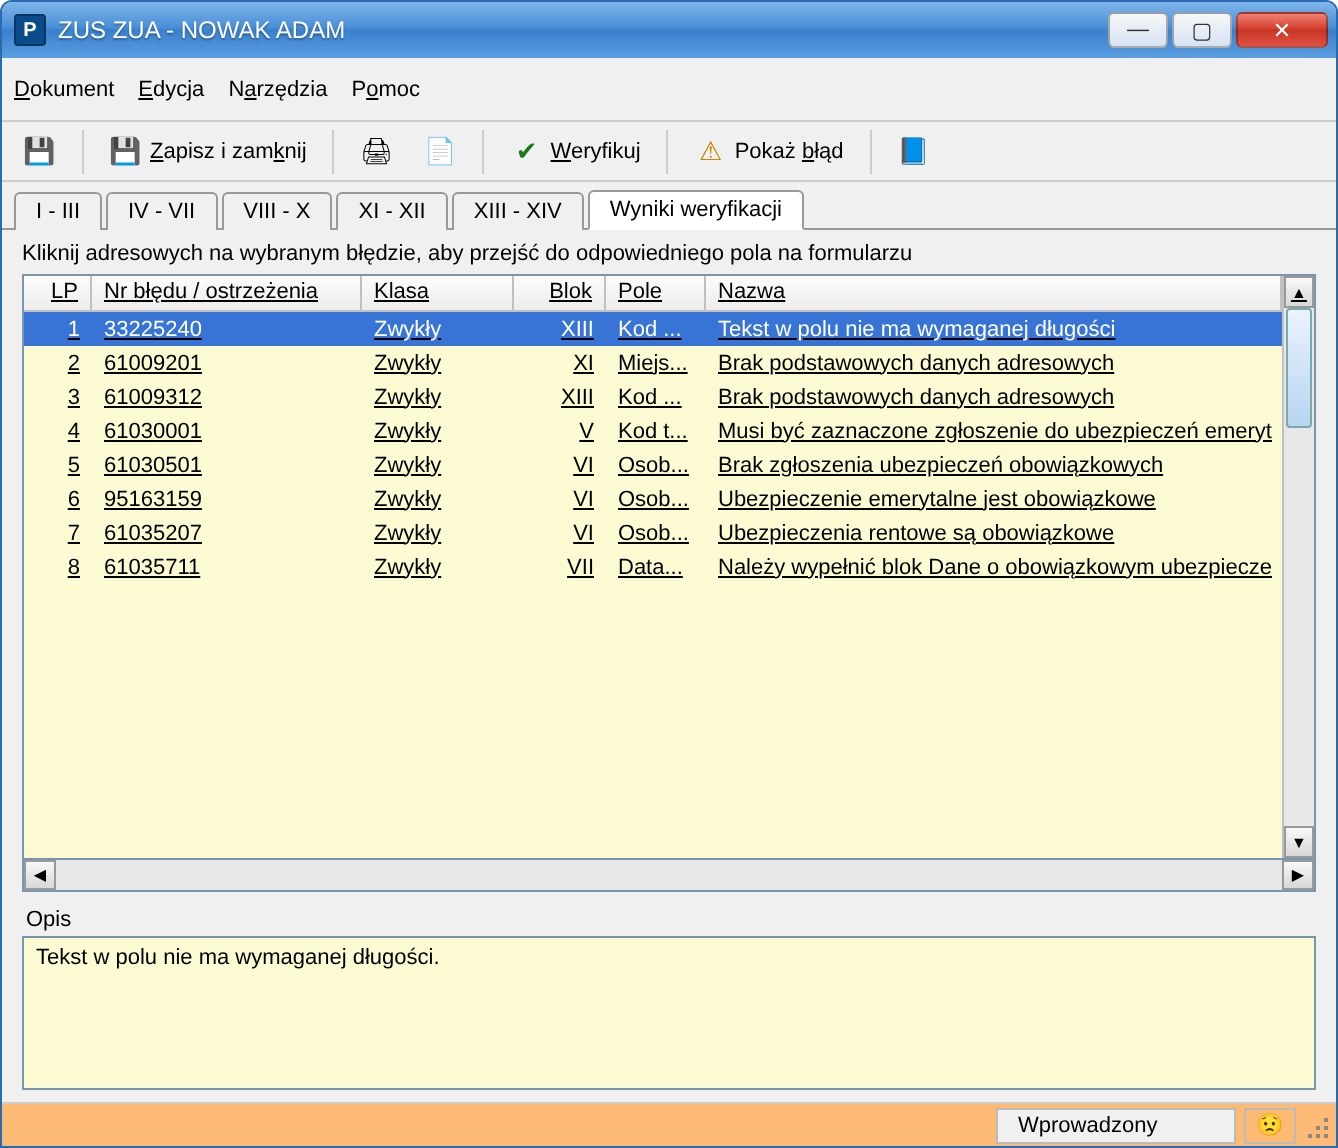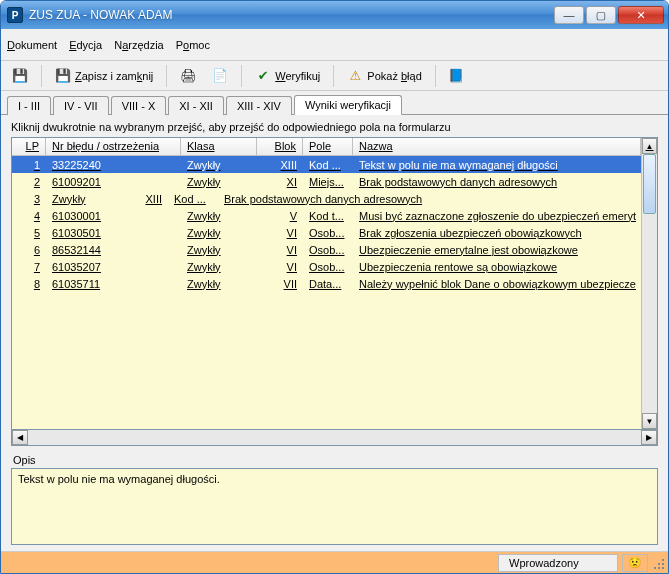--- a/index.html
+++ b/index.html
@@ -252,21 +252,21 @@
   <div class="tabs">
     <div class="tab">I - III</div>
     <div class="tab">IV - VII</div>
     <div class="tab">VIII - X</div>
     <div class="tab">XI - XII</div>
     <div class="tab">XIII - XIV</div>
     <div class="tab active">Wyniki weryfikacji</div>
   </div>
 
   <div class="content">
-    <div class="hint">Kliknij dwukrotnie na wybranym przejść, aby przejść do odpowiedniego pola na formularzu</div>
+    <div class="hint">Kliknij adresowych na wybranym błędzie, aby przejść do odpowiedniego pola na formularzu</div>
 
     <div class="grid-wrap">
       <div class="grid-inner">
         <div class="grid-head">
           <div class="gh c-lp">LP</div>
           <div class="gh c-err">Nr błędu / ostrzeżenia</div>
           <div class="gh c-klasa">Klasa</div>
           <div class="gh c-blok">Blok</div>
           <div class="gh c-pole">Pole</div>
           <div class="gh c-nazwa">Nazwa</div>
@@ -283,20 +283,21 @@
             <div class="row">
               <div class="cell c-lp">2</div>
               <div class="cell c-err">61009201</div>
               <div class="cell c-klasa">Zwykły</div>
               <div class="cell c-blok">XI</div>
               <div class="cell c-pole">Miejs...</div>
               <div class="cell c-nazwa">Brak podstawowych danych adresowych</div>
             </div>
             <div class="row">
               <div class="cell c-lp">3</div>
+              <div class="cell c-err">61009312</div>
               <div class="cell c-klasa">Zwykły</div>
               <div class="cell c-blok">XIII</div>
               <div class="cell c-pole">Kod ...</div>
               <div class="cell c-nazwa">Brak podstawowych danych adresowych</div>
             </div>
             <div class="row">
               <div class="cell c-lp">4</div>
               <div class="cell c-err">61030001</div>
               <div class="cell c-klasa">Zwykły</div>
               <div class="cell c-blok">V</div>
@@ -306,21 +307,21 @@
             <div class="row">
               <div class="cell c-lp">5</div>
               <div class="cell c-err">61030501</div>
               <div class="cell c-klasa">Zwykły</div>
               <div class="cell c-blok">VI</div>
               <div class="cell c-pole">Osob...</div>
               <div class="cell c-nazwa">Brak zgłoszenia ubezpieczeń obowiązkowych</div>
             </div>
             <div class="row">
               <div class="cell c-lp">6</div>
-              <div class="cell c-err">86532144</div>
+              <div class="cell c-err">95163159</div>
               <div class="cell c-klasa">Zwykły</div>
               <div class="cell c-blok">VI</div>
               <div class="cell c-pole">Osob...</div>
               <div class="cell c-nazwa">Ubezpieczenie emerytalne jest obowiązkowe</div>
             </div>
             <div class="row">
               <div class="cell c-lp">7</div>
               <div class="cell c-err">61035207</div>
               <div class="cell c-klasa">Zwykły</div>
               <div class="cell c-blok">VI</div>

